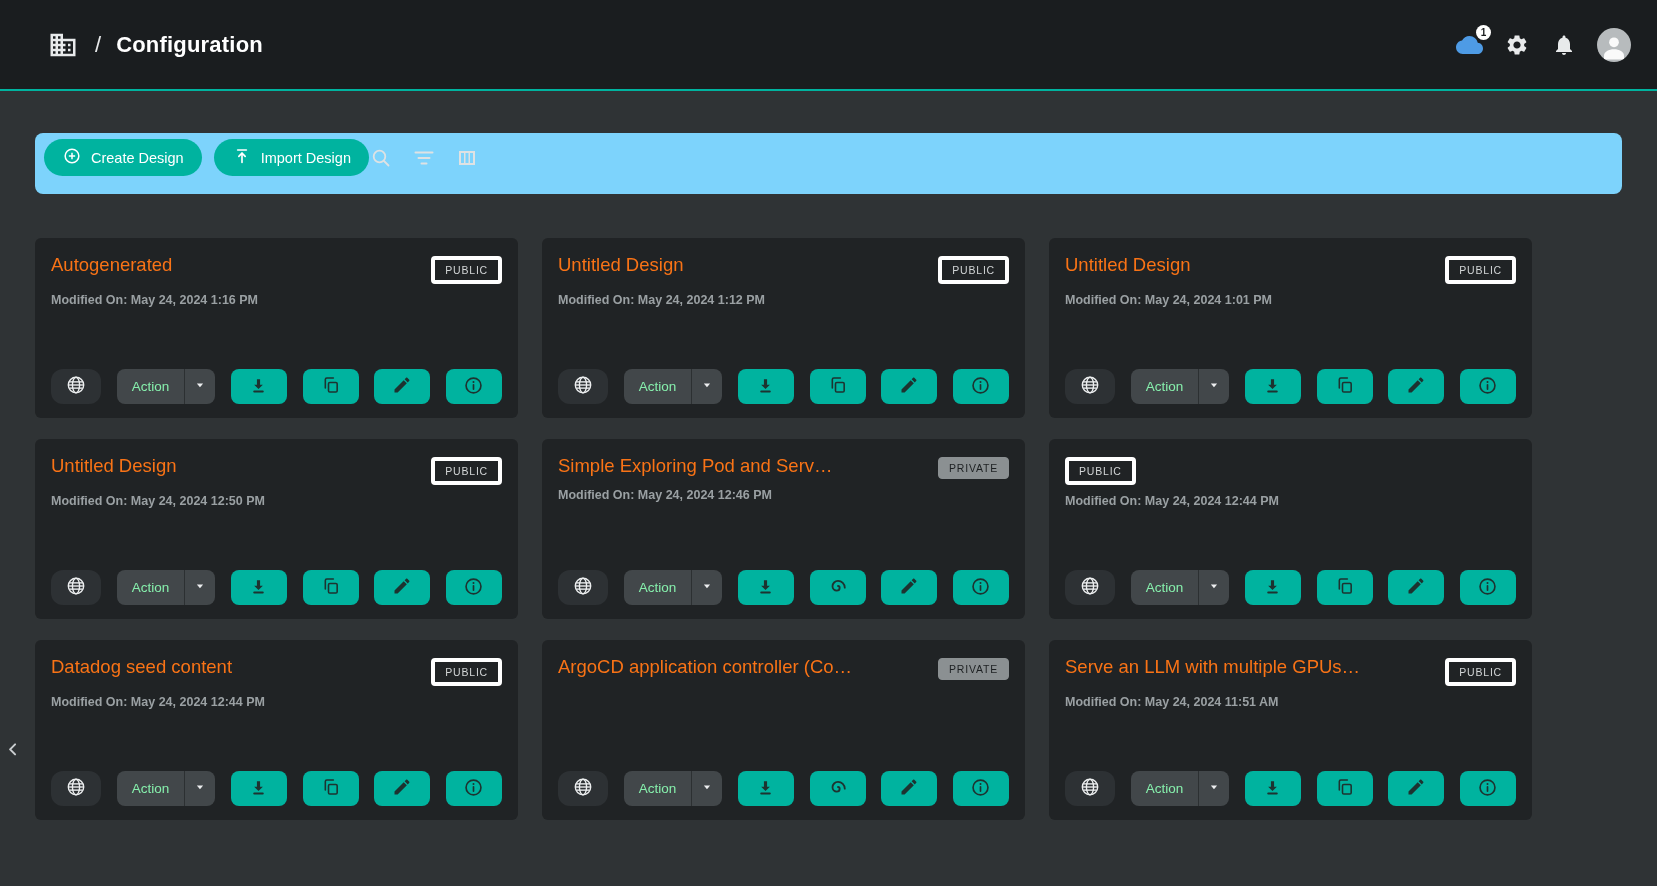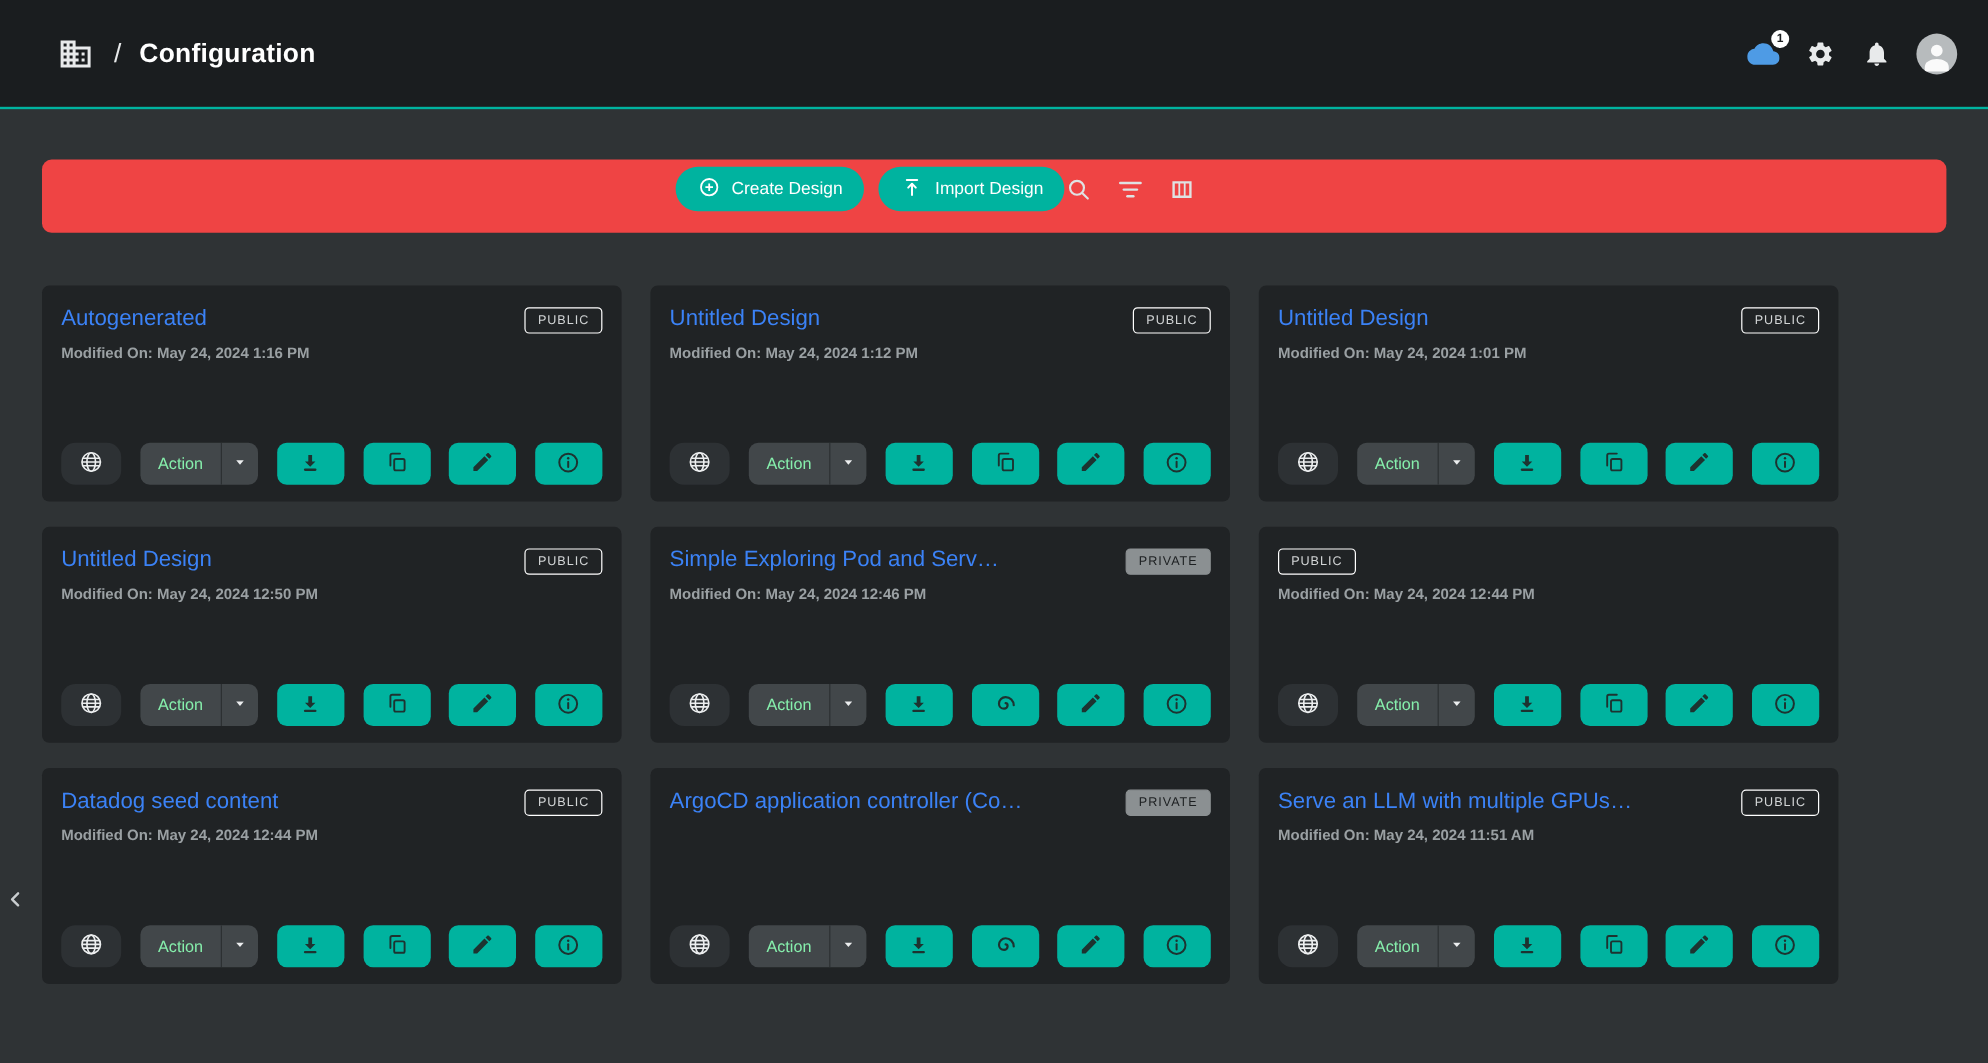--- a/index.html
+++ b/index.html
@@ -37,23 +37,23 @@
   .avatar {
     width:34px; height:34px; border-radius:50%;
     background:#b7bbbd; overflow:hidden; cursor:pointer;
     display:flex; align-items:flex-end; justify-content:center;
   }
 
   
   .toolbar {
     margin:42px 35px 0 35px;
     height:61px;
-    background:#ef4444;
+    background:#7dd3fc;
     border-radius:8px;
-    display:flex; align-items:center; justify-content:center;
+    display:flex; align-items:center; justify-content:flex-start;
     padding:0 0 12px 9px;
   }
   .toolbar-left { display:flex; align-items:center; gap:12px; }
   .btn-teal {
     display:flex; align-items:center; gap:9px;
     background:#00b39f; color:#ffffff;
     height:37px; padding:0 18px;
     border:none; border-radius:19px;
     font-size:14.5px; cursor:pointer;
   }
@@ -70,28 +70,28 @@
   }
   .card {
     background:#202325;
     border-radius:6px;
     height:180px;
     padding:16px 16px 14px 16px;
     display:flex; flex-direction:column; justify-content:space-between;
   }
   .card-head { display:flex; justify-content:space-between; align-items:flex-start; }
   .card-title {
-    font-size:18.5px; font-weight:500; color:#3b82f6;
+    font-size:18.5px; font-weight:500; color:#f97316;
     white-space:nowrap; overflow:hidden; max-width:360px;
   }
   .badge {
     font-size:10.5px; letter-spacing:.8px; font-weight:500;
     padding:4px 10px; border-radius:4px; white-space:nowrap; margin-top:2px;
   }
-  .badge.public { border:1px solid #ffffff; color:#d2d5d6; background:transparent; }
+  .badge.public { border:4px solid #ffffff; color:#d2d5d6; background:transparent; }
   .badge.private { border:1px solid #8b9092; background:#8b9092; color:#1d2022; }
   .modified {
     margin-top:9px;
     font-weight:600;
     font-size:12.5px; color:#9aa0a3;
   }
 
   .card-actions { display:flex; align-items:center; justify-content:space-between; }
   .globe-btn {
     width:50px; height:35px; border-radius:12px;

